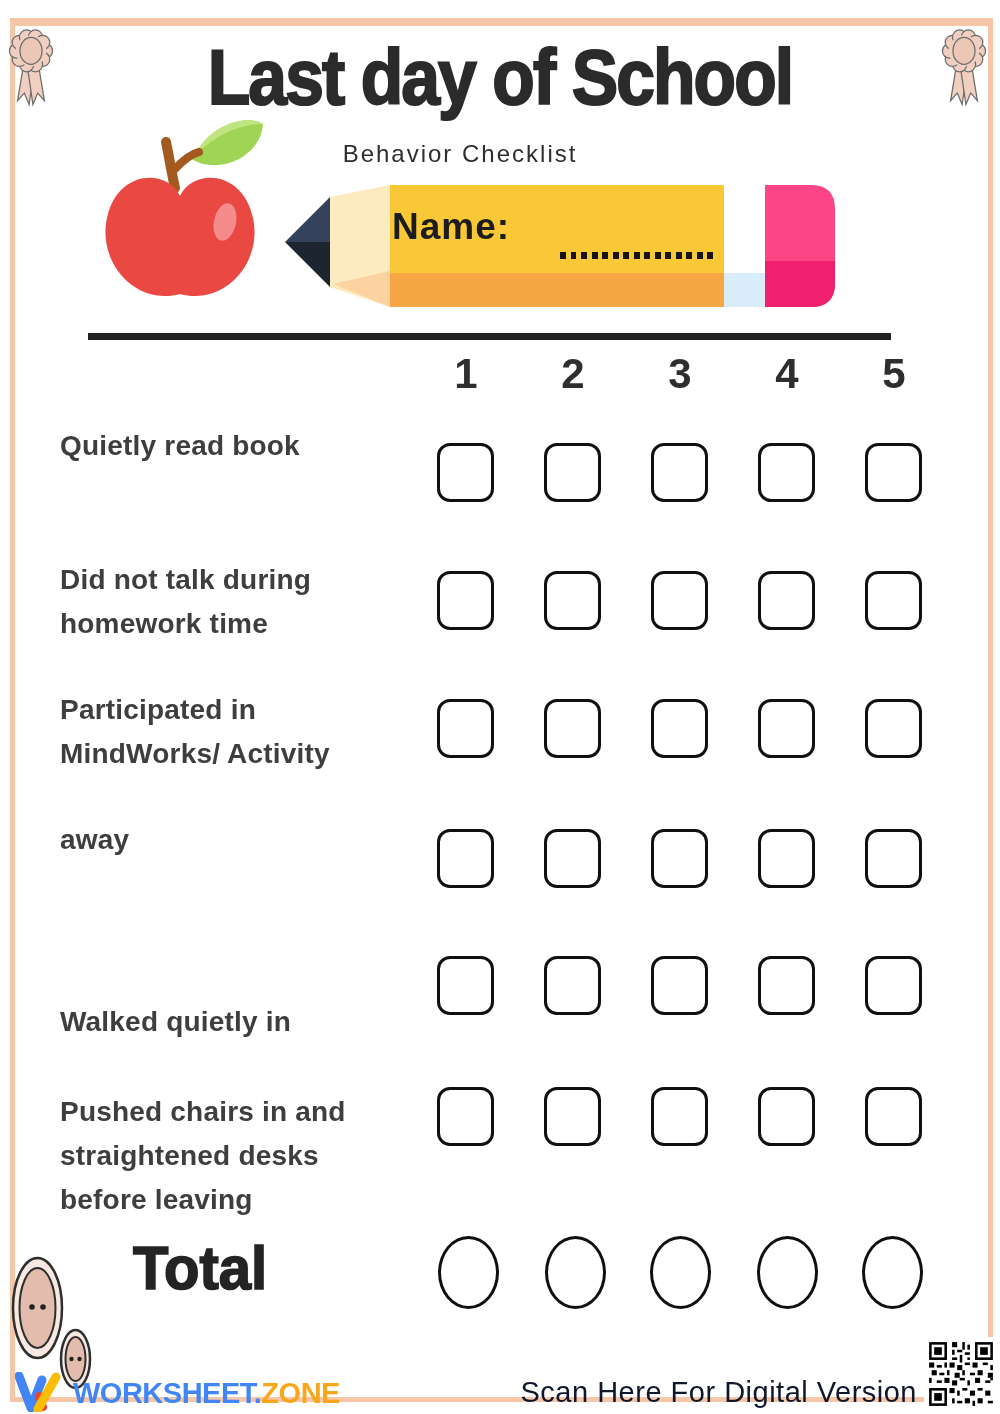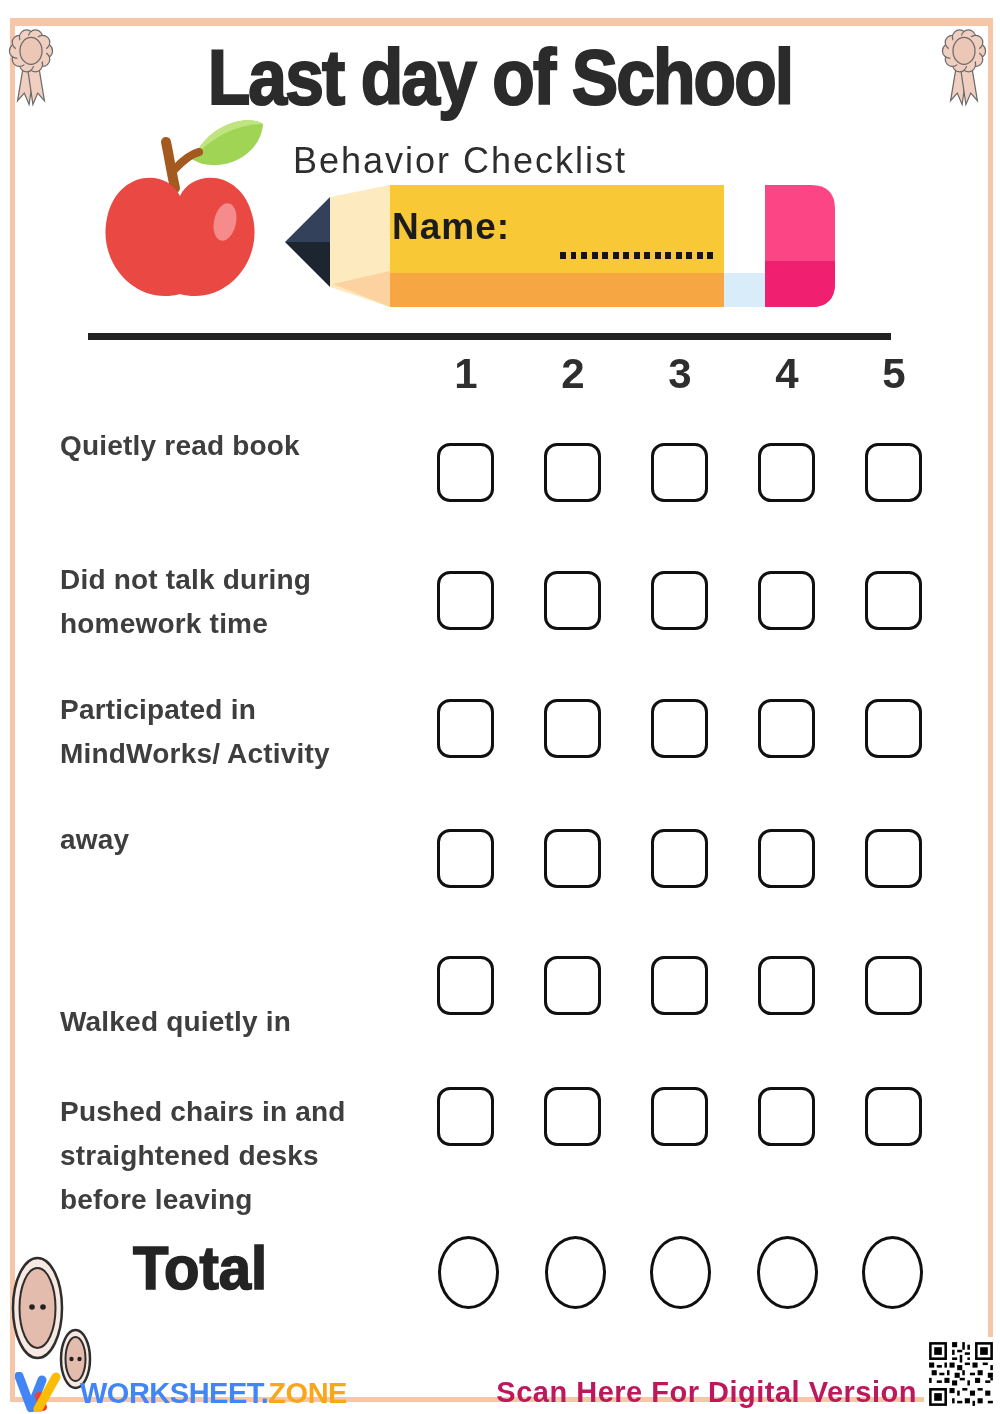--- a/index.html
+++ b/index.html
@@ -17,21 +17,21 @@
   
   .title{
     position:absolute;top:32px;left:0;width:1000px;text-align:center;
     font-size:74px;font-weight:700;color:#2b2b2b;letter-spacing:-2px;
     -webkit-text-stroke:2px #2b2b2b;
     transform:scale(0.94,1.06);transform-origin:50% 0;
     z-index:3;white-space:nowrap;
   }
   .subtitle{
     position:absolute;top:140px;left:0;width:920px;text-align:center;
-    font-size:36px;font-weight:400;letter-spacing:2px;color:#2e2e2e;z-index:3;
+    font-size:24px;font-weight:400;letter-spacing:2px;color:#2e2e2e;z-index:3;
   }
   .apple{position:absolute;left:95px;top:108px;z-index:4;}
   .pencil{position:absolute;left:285px;top:185px;z-index:3;}
   .name-label{
     position:absolute;left:392px;top:206px;font-size:37px;font-weight:700;
     color:#1c1c1c;z-index:5;letter-spacing:1px;
   }
   .name-line{
     position:absolute;left:560px;top:252px;width:158px;height:7px;z-index:5;
     background:repeating-linear-gradient(90deg,#141414 0 6px,transparent 6px 10.5px);
@@ -61,27 +61,27 @@
     position:absolute;left:133px;top:1232px;font-size:58px;font-weight:700;
     color:#242424;-webkit-text-stroke:1.6px #242424;z-index:3;
     transform:scaleY(1.05);transform-origin:0 0;
   }
   
   .rosette-left{position:absolute;left:8px;top:24px;z-index:4;}
   .rosette-right{position:absolute;left:941px;top:24px;z-index:4;}
   .buttons{position:absolute;left:8px;top:1255px;z-index:4;}
   
   .brand{position:absolute;left:15px;top:1372px;z-index:6;display:flex;align-items:flex-end;}
-  .brand-text{font-size:29px;font-weight:700;letter-spacing:-0.5px;margin-left:13px;line-height:38px;}
+  .brand-text{font-size:29px;font-weight:700;letter-spacing:-0.5px;margin-left:6px;line-height:38px;}
   .brand-first{color:#4285f4;}
   .brand-dot{color:#4285f4;font-size:29px;font-weight:700;}
   .brand-second{color:#f9a61a;}
   .scan-text{
     position:absolute;left:0px;top:1376px;width:917px;text-align:right;
-    font-size:29px;font-weight:700;color:#be185d;z-index:6;letter-spacing:.5px;
+    font-size:29px;font-weight:400;color:#0f172a;z-index:6;letter-spacing:.5px;
   }
   .qr{position:absolute;left:924px;top:1337px;z-index:6;}
 </style>
 </head>
 <body>
 
 <div class="frame"></div>
 
 <svg class="rosette-left" width="46" height="94" viewBox="0 0 48 98">
   <g stroke="#6b6b6b" stroke-width="1.3" fill="#f0cfc0">

